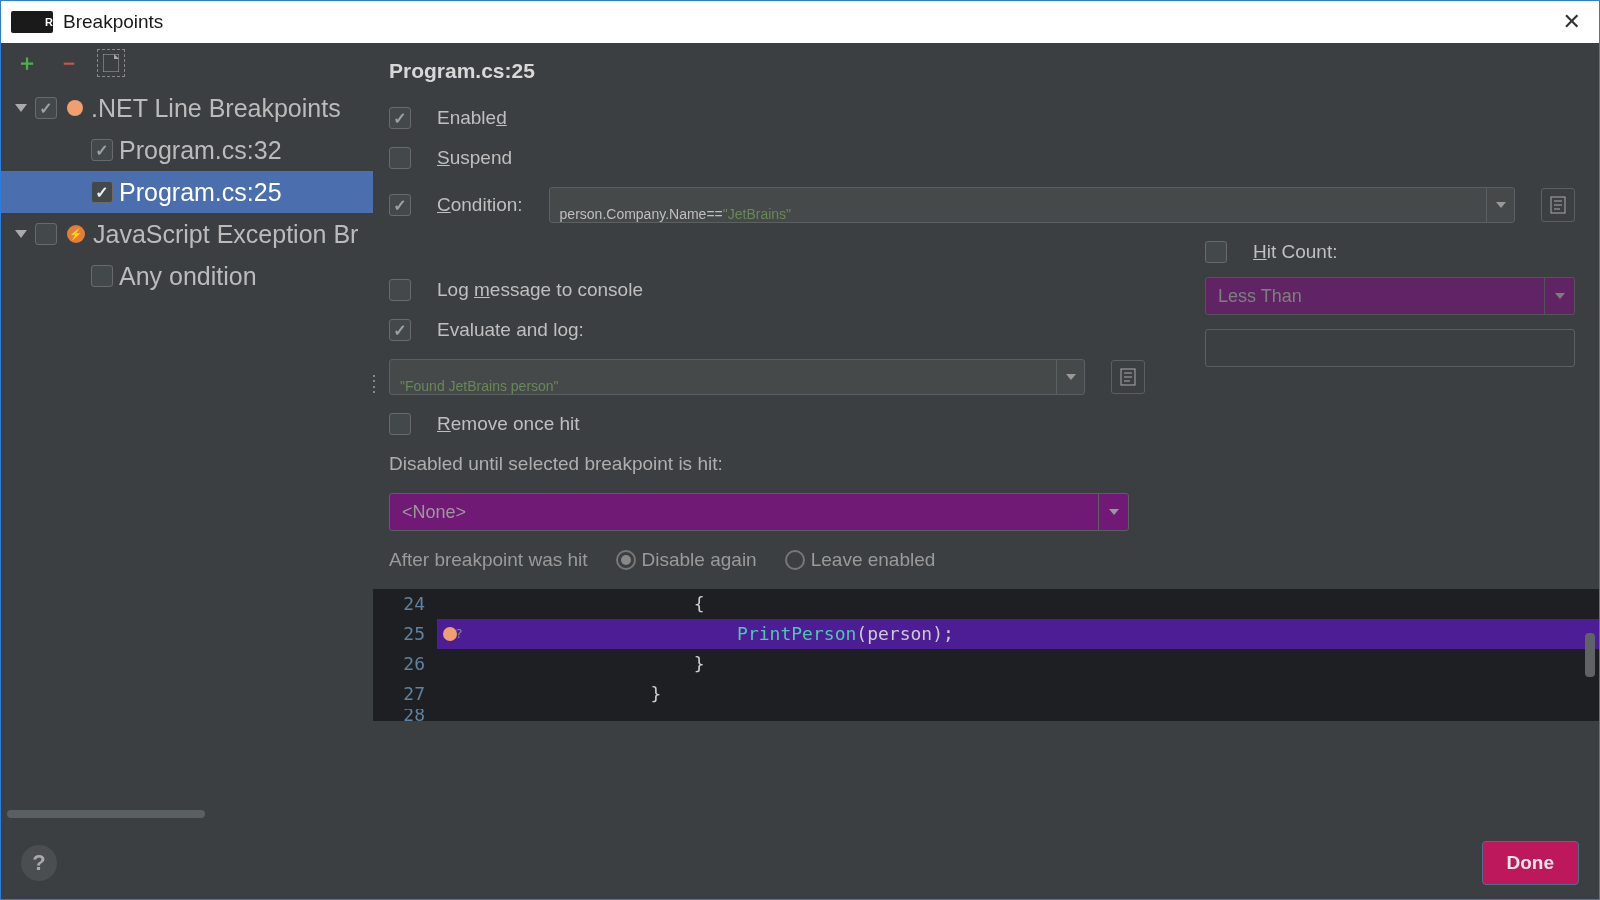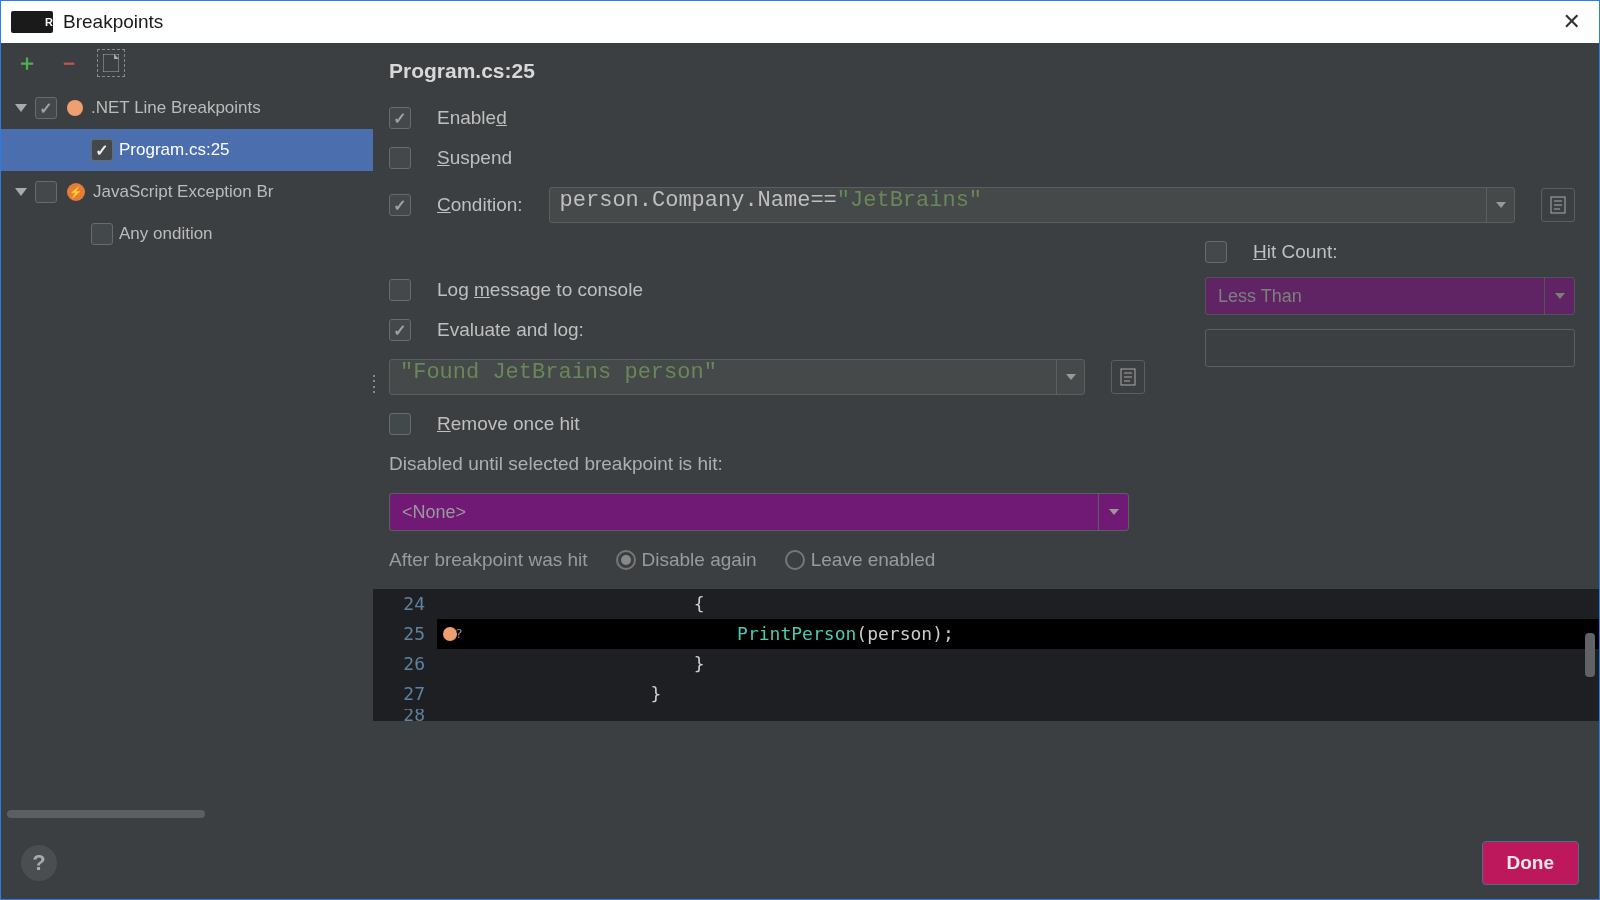--- a/index.html
+++ b/index.html
@@ -80,21 +80,21 @@
 .tree {
   flex: 1;
   overflow: hidden;
   padding-top: 4px;
 }
 .tree-row {
   height: 42px;
   display: flex;
   align-items: center;
   padding-left: 14px;
-  font-size: 17px;
+  font-size: 25px;
   gap: 4px;
   white-space: nowrap;
   overflow: hidden;
 }
 .tree-row.selected {
   background: #4b6eaf;
   color: #fff;
 }
 .tree-row .label { margin-left: 2px; }
 .expand {
@@ -182,24 +182,24 @@
 }
 .row-label { color: #bfbfbf; }
 .row-label u { text-decoration: underline; }
 .input-combo {
   flex: 1;
   height: 36px;
   background: #45494a;
   border: 1px solid #5a5f61;
   border-radius: 3px;
   display: flex;
-  align-items: flex-start;
+  align-items: flex-end;
   padding: 0 10px;
-  font-family: Liberation Mono, monospace;
-  font-size: 22px;
+  font-family: Liberation Sans, sans-serif;
+  font-size: 14px;
   position: relative;
 }
 .input-combo.code-string { color: #cc7832; }
 .input-combo .op { color: #bfbfbf; }
 .input-combo .str { color: #6a8759; }
 .input-combo .dd {
   width: 28px;
   height: 34px;
   border-left: 1px solid #5a5f61;
   position: absolute;
@@ -321,21 +321,21 @@
 .code-bp-dot {
   width: 14px; height: 14px;
   border-radius: 50%;
   background: #f0a070;
 }
 .q-mark { color: #888; font-size: 13px; margin-left: -2px; }
 .code-text { flex: 1; white-space: pre; }
 .kw { color: #569cd6; }
 .fn { color: #4ec9b0; margin-top: 19px; }
 .plain { color: #cccccc; }
-.line-bp-bg { background: #000000; }
+.line-bp-bg { background: #4c1d95; }
 .code-vscroll {
   position: absolute;
   right: 4px; top: 50%;
   width: 10px; height: 44px;
   background: #606366;
   border-radius: 4px;
   transform: translateY(-50%);
 }
 
 .footer {
@@ -402,20 +402,24 @@
       </div>
     </div>
 
     <div class="tree">
 
       <div class="tree-row">
         <div class="expand"></div>
         <div class="checkbox checked"></div>
         <div class="bp-dot"></div>
         <span class="label">.NET Line Breakpoints</span>
+      </div>
+      <div class="tree-row indent1">
+        <div class="checkbox checked"></div>
+        <span class="label">Program.cs:32</span>
       </div>
       <div class="tree-row indent1 selected">
         <div class="checkbox checked on-sel"></div>
         <span class="label">Program.cs:25</span>
       </div>
 
       <div class="tree-row">
         <div class="expand"></div>
         <div class="checkbox"></div>
         <div class="bp-js"></div>

